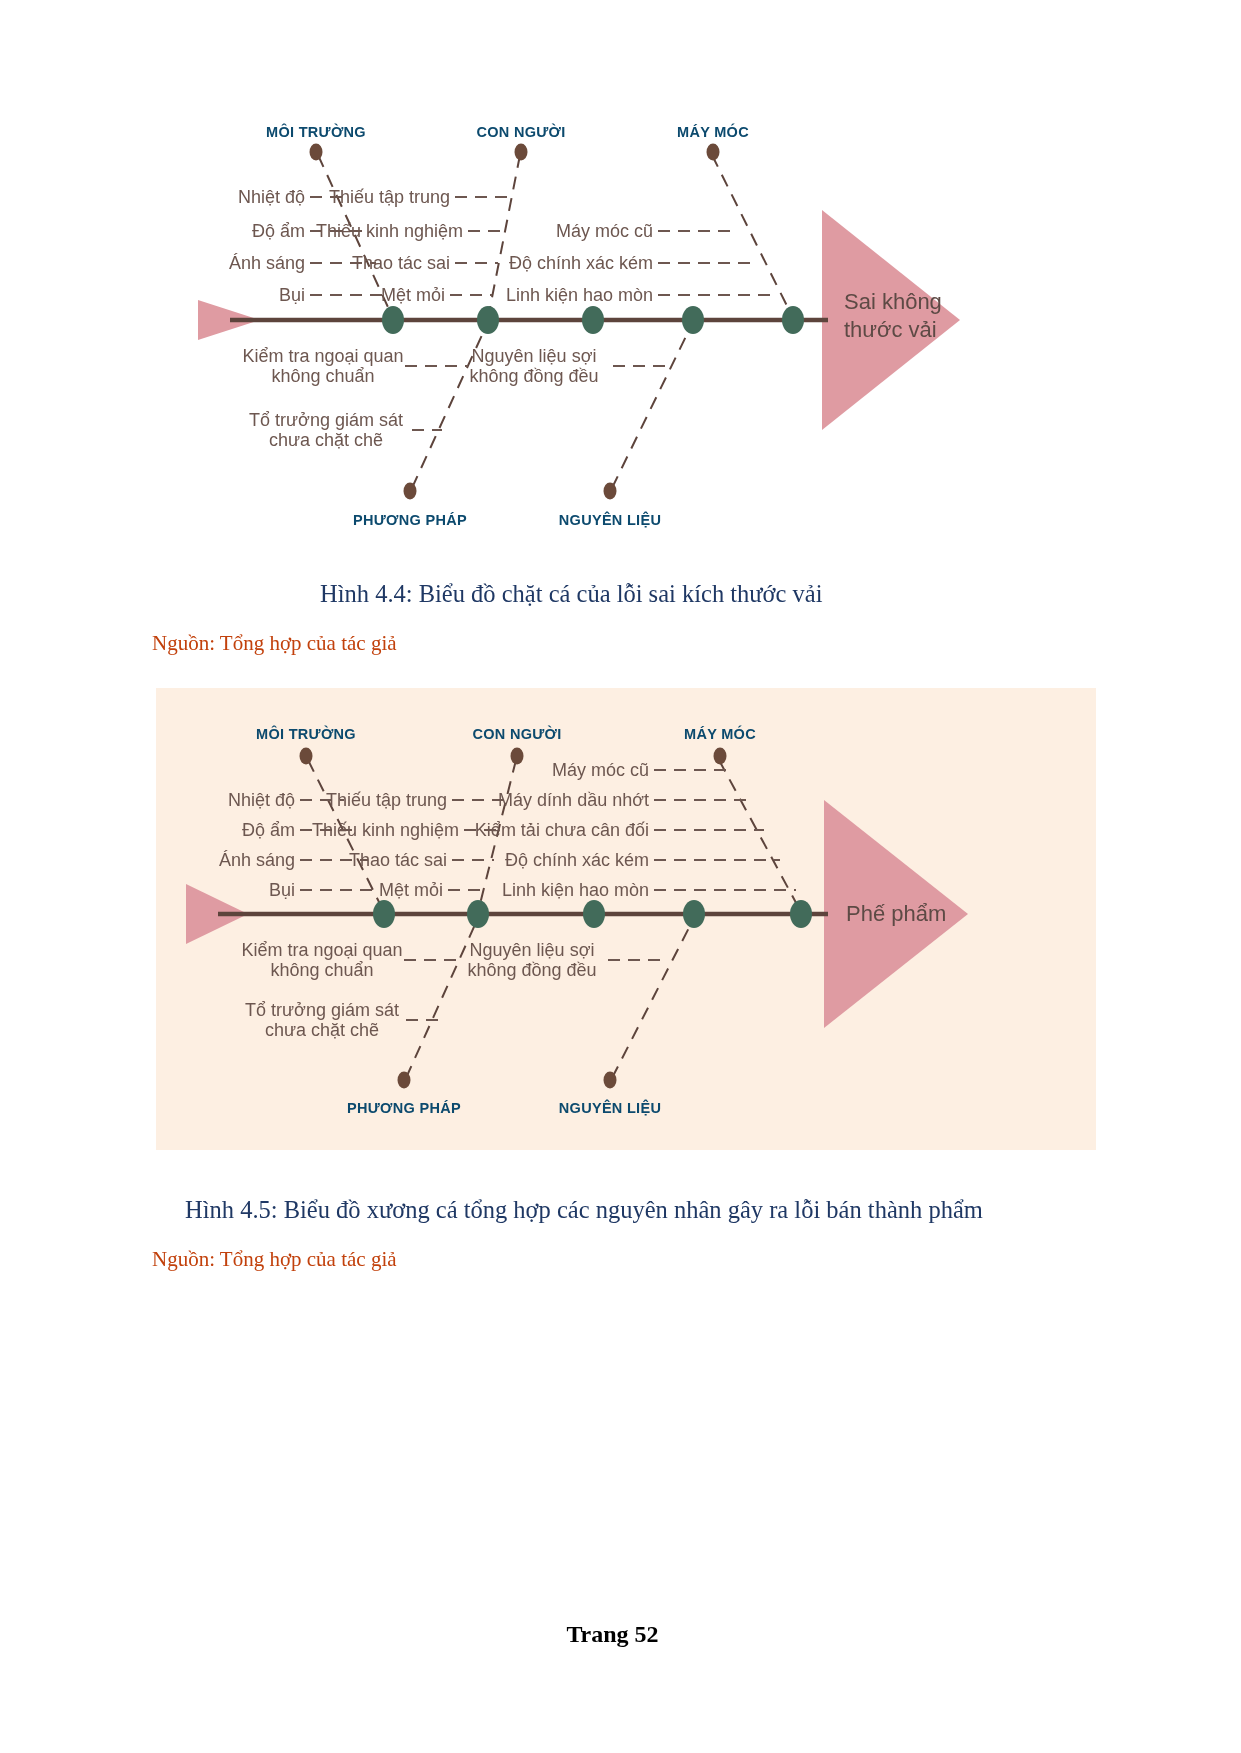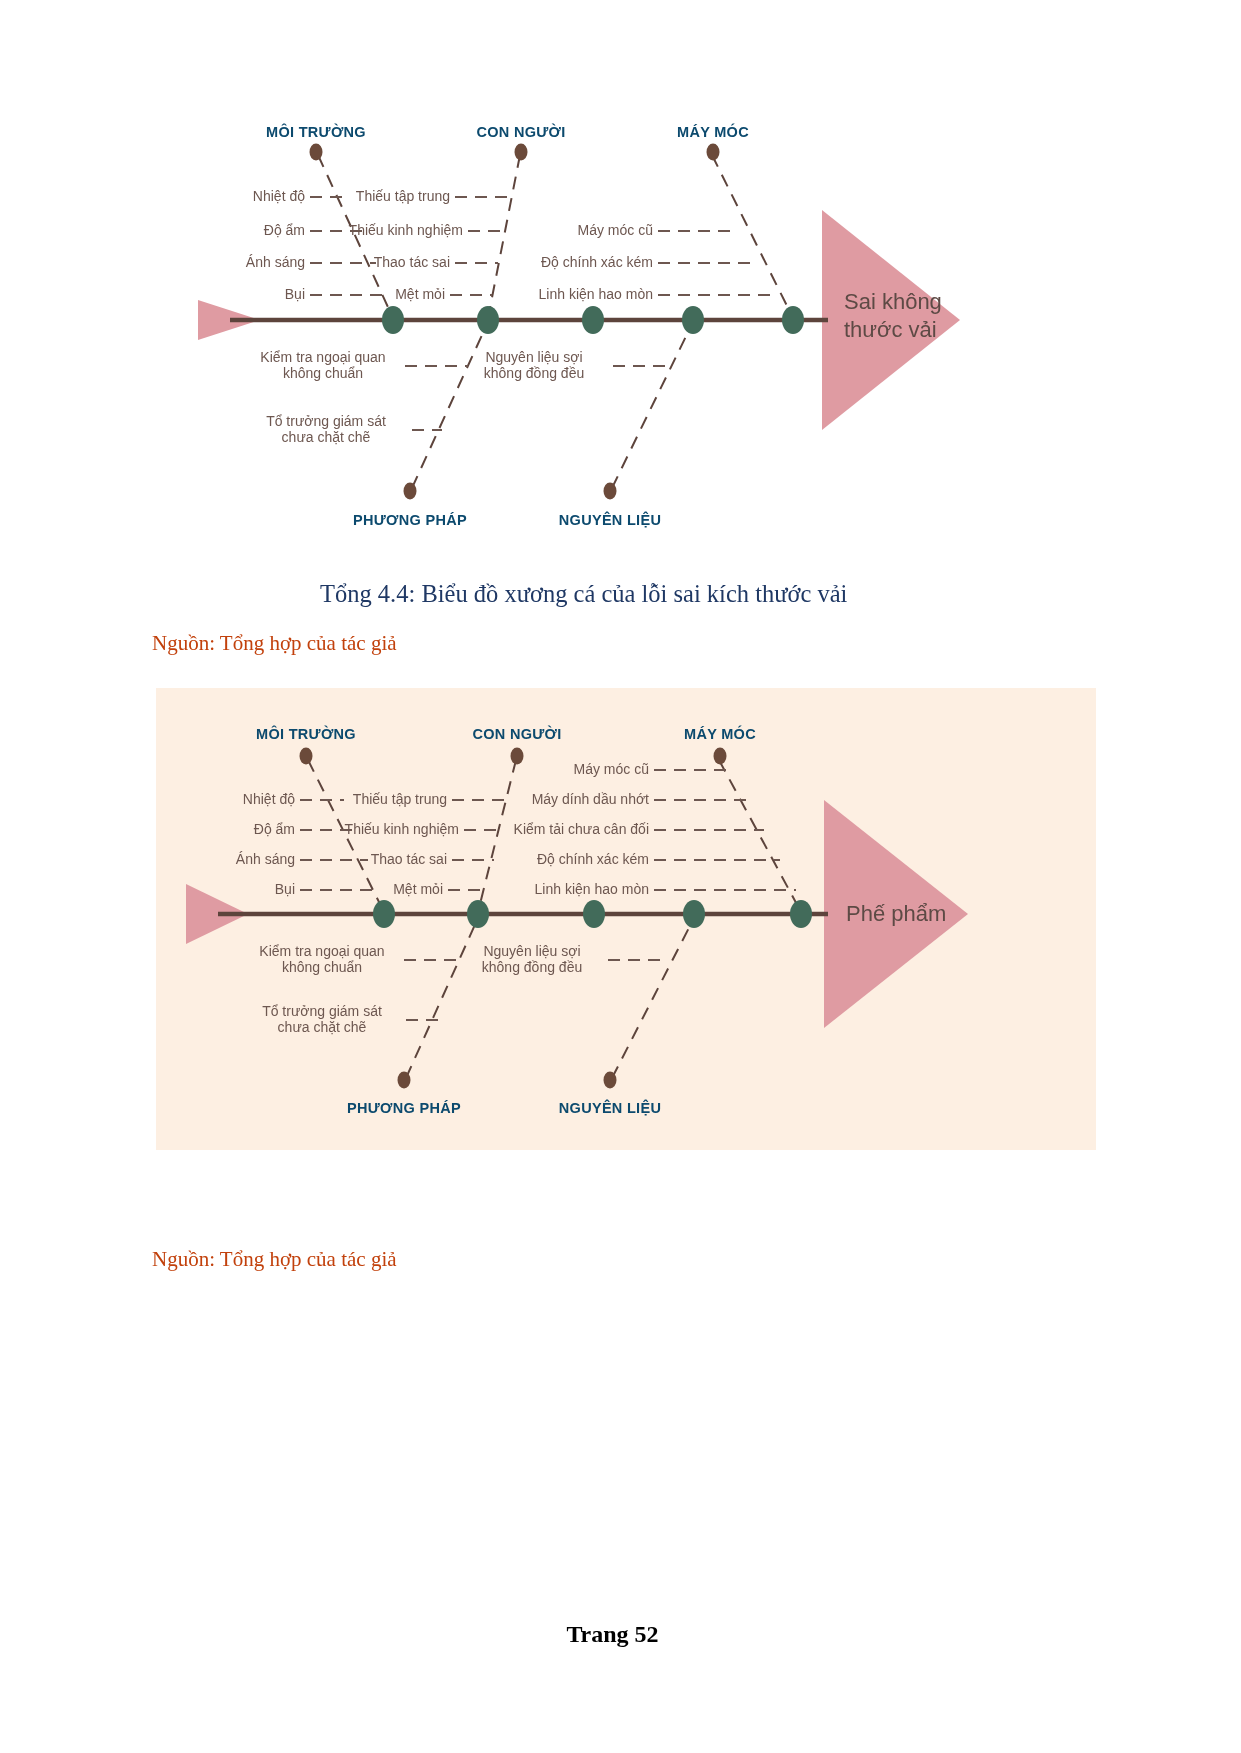--- a/index.html
+++ b/index.html
@@ -29,21 +29,21 @@
     font-size:14.5px;
     letter-spacing:.3px;
     color:#0c4a6e;
     white-space:nowrap;
     transform:translateX(-50%);
   }
   
   .cause {
     position:absolute;
     font-family:"Liberation Sans", sans-serif;
-    font-size:14px;
+    font-size:18px;
     color:#6d5750;
     white-space:nowrap;
     line-height:1.12;
   }
   .cause.r { transform:translate(-100%,-50%); text-align:right; }
   .cause.c { transform:translate(-50%,-50%); text-align:center; }
 
   
   .effect {
     position:absolute;
@@ -158,21 +158,21 @@
 chưa chặt chẽ</div>
 
       <div class="cause c" style="left:384px; top:266px; white-space:pre-line;">Nguyên liệu sợi
 không đồng đều</div>
 
       <div class="effect" style="left:694px; top:188px;">Sai không
 thước vải</div>
     </div>
   </div>
 
-  <div class="caption" style="left:320px; top:580px;">Tổng 4.4: Biểu đồ xương cá của lỗi sai kích thước vải</div>
+  <div class="caption" style="left:320px; top:580px;">Hình 4.4: Biểu đồ chặt cá của lỗi sai kích thước vải</div>
   <div class="source" style="left:152px; top:631px;">Nguồn: Tổng hợp của tác giả</div>
 
   <div class="fig" id="fig2">
     <div class="fb">
       <svg viewBox="0 0 940 462" preserveAspectRatio="none">
         <polygon points="30,196 92,226 30,256" fill="#df9ba2"></polygon>
         <polygon points="668,112 812,226 668,340" fill="#df9ba2"></polygon>
         <line x1="62" y1="226" x2="672" y2="226" stroke="#5d443c" stroke-width="4.5"></line>
 
         <line x1="152" y1="72" x2="228" y2="224" stroke="#5d443c" stroke-width="2" stroke-dasharray="13 9"></line>
@@ -241,17 +241,18 @@
 không chuẩn</div>
       <div class="cause c" style="left:166px; top:332px; white-space:pre-line;">Tổ trưởng giám sát
 chưa chặt chẽ</div>
       <div class="cause c" style="left:376px; top:272px; white-space:pre-line;">Nguyên liệu sợi
 không đồng đều</div>
 
       <div class="effect" style="left:690px; top:212px;">Phế phẩm</div>
     </div>
   </div>
 
+  <div class="caption" style="left:185px; top:1196px;">Hình 4.5: Biểu đồ xương cá tổng hợp các nguyên nhân gây ra lỗi bán thành phẩm</div>
   <div class="source" style="left:152px; top:1247px;">Nguồn: Tổng hợp của tác giả</div>
 
   <div class="footer" style="top:1621px;">Trang 52</div>
 
 </div>
 
 </body></html>

